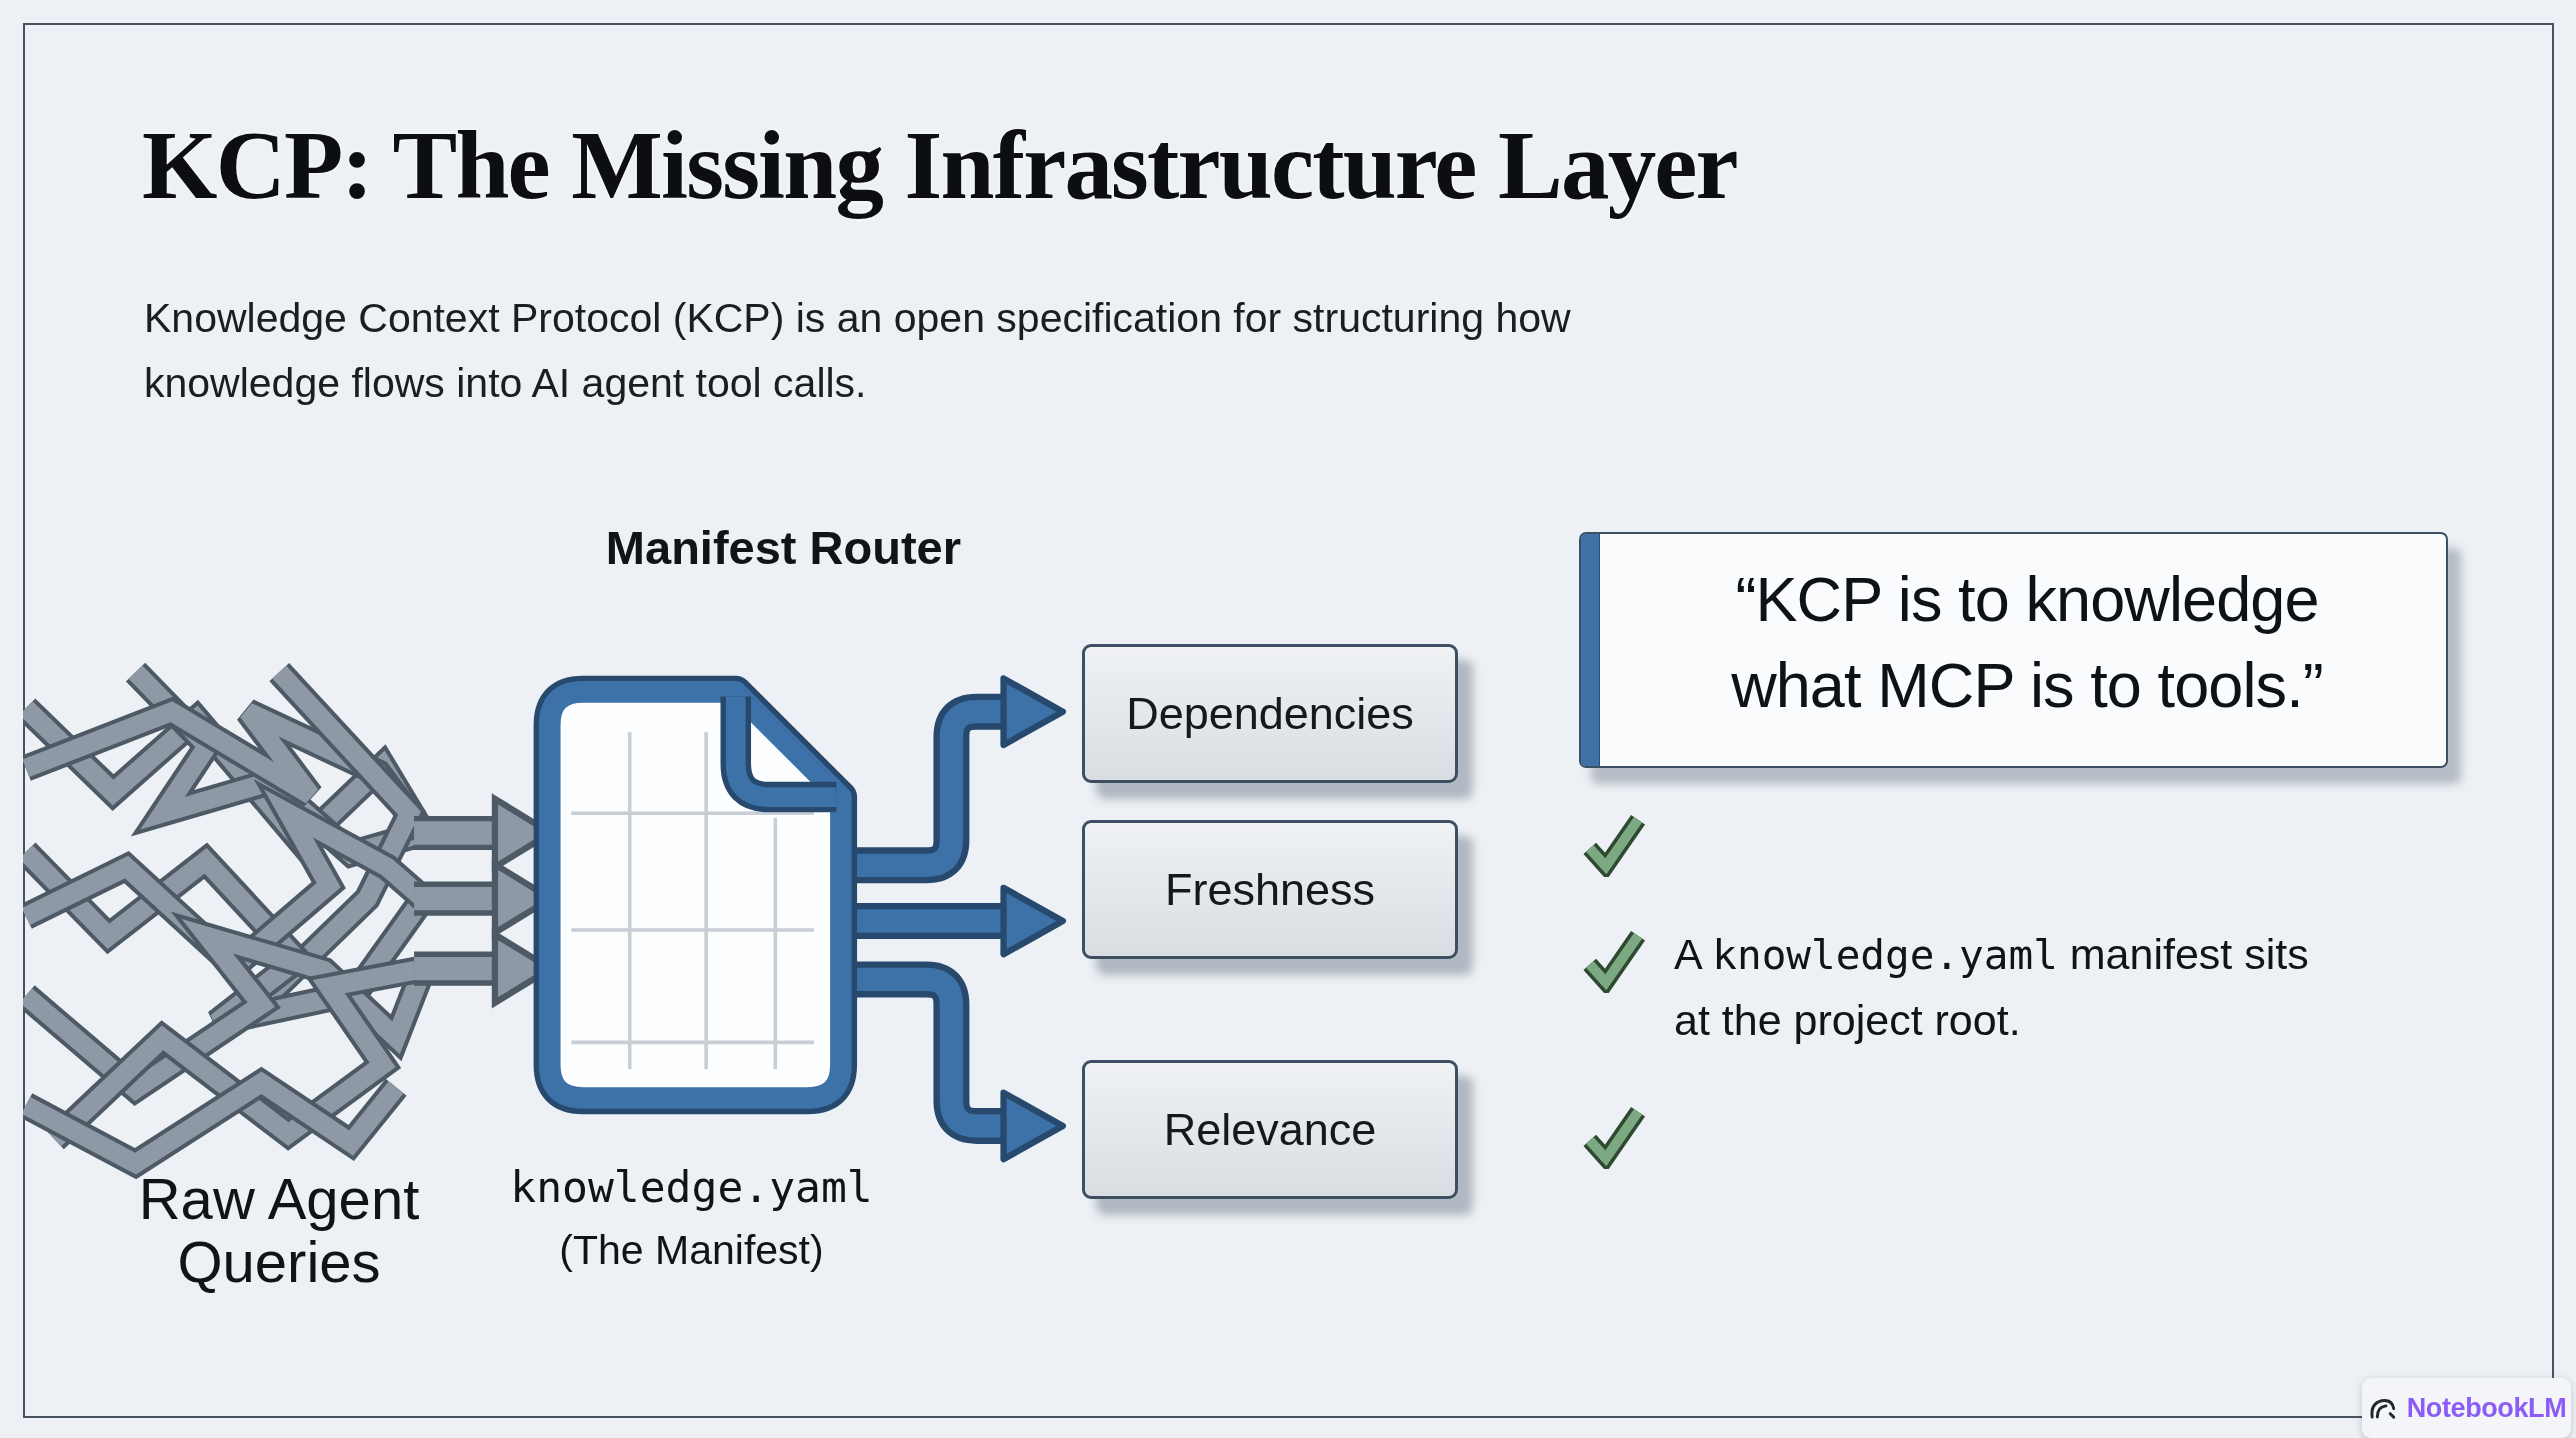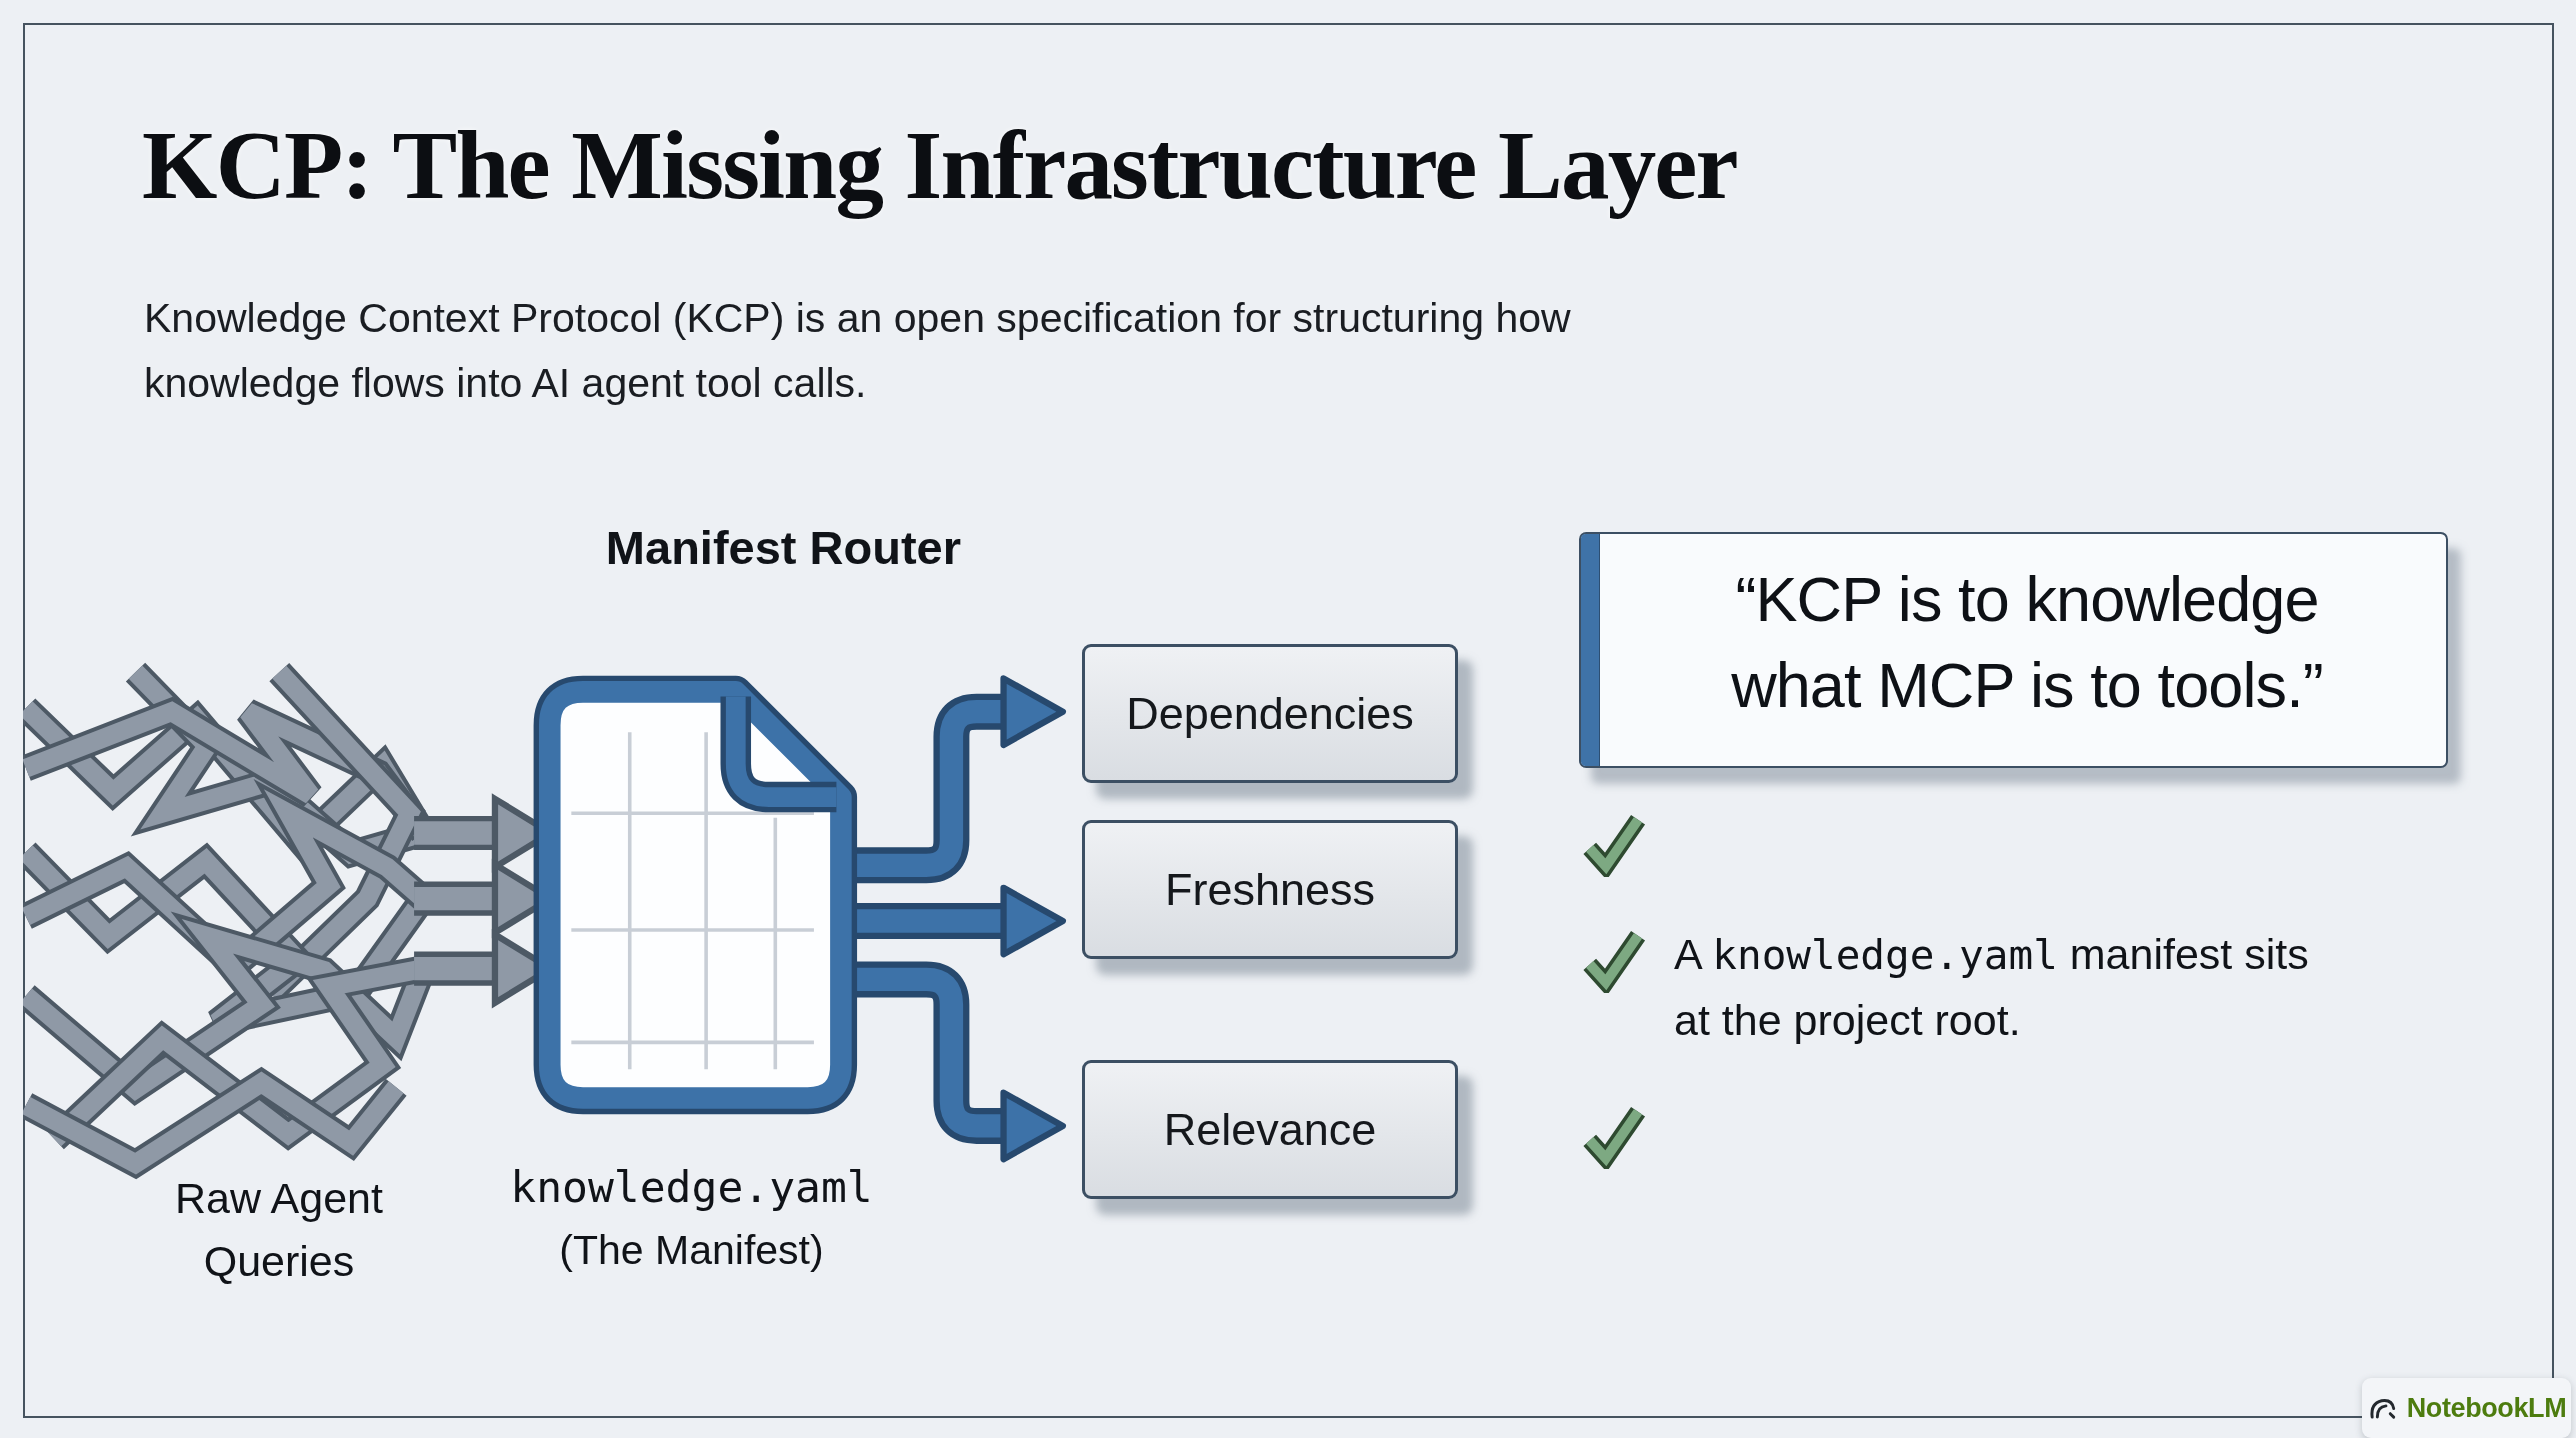--- a/index.html
+++ b/index.html
@@ -40,21 +40,21 @@
     box-shadow:14.4px 16px 9px rgba(125,138,152,.55);
     display:flex;align-items:center;justify-content:center;
     font-size:45px;color:#15181c;margin-left:19px;
   }
   .out-box.b0{top:644px;}
   .out-box.b1{top:820px;}
   .out-box.b2{top:1060px;}
 
   .source-label{
     position:absolute;left:135px;top:1167px;width:288px;
-    text-align:center;font-size:43px;line-height:63px;color:#101318;
+    text-align:center;font-size:58px;line-height:63px;color:#101318;
   }
   .manifest-label{
     position:absolute;left:458px;top:1156px;width:467px;
     text-align:center;color:#101318;
   }
   .manifest-file{font-family:"DejaVu Sans Mono", monospace;font-size:43px;line-height:63px;}
   .manifest-caption{font-size:41px;line-height:63px;}
 
   .quote-box{
     position:absolute;left:1579px;top:501px;width:865px;height:232px;
@@ -77,21 +77,21 @@
   .check{flex:0 0 auto;margin-top:3.6px;}
   .bullet-text{font-size:43px;line-height:65px;color:#101318;}
   .bullet-text .mono{font-family:"DejaVu Sans Mono", monospace;font-size:41px;}
 
   .badge{
     position:absolute;left:2362px;top:1378px;height:60px;width:209px;
     background:#f3f5f8;border-radius:9px;
     box-shadow:0 2.7px 7.2px rgba(60,70,80,.25);
     display:flex;align-items:center;justify-content:center;gap:9px;
   }
-  .badge-label{font-size:27px;font-weight:700;color:#4d7c0f;letter-spacing:-0.4px;}
+  .badge-label{font-size:27px;font-weight:700;color:#8b5cf6;letter-spacing:-0.4px;}
 </style>
 </head>
 <body>
 
 <div class="canvas">
 
   <div class="frame"></div>
 
   <div class="title">KCP: The Missing Infrastructure Layer</div>
 

